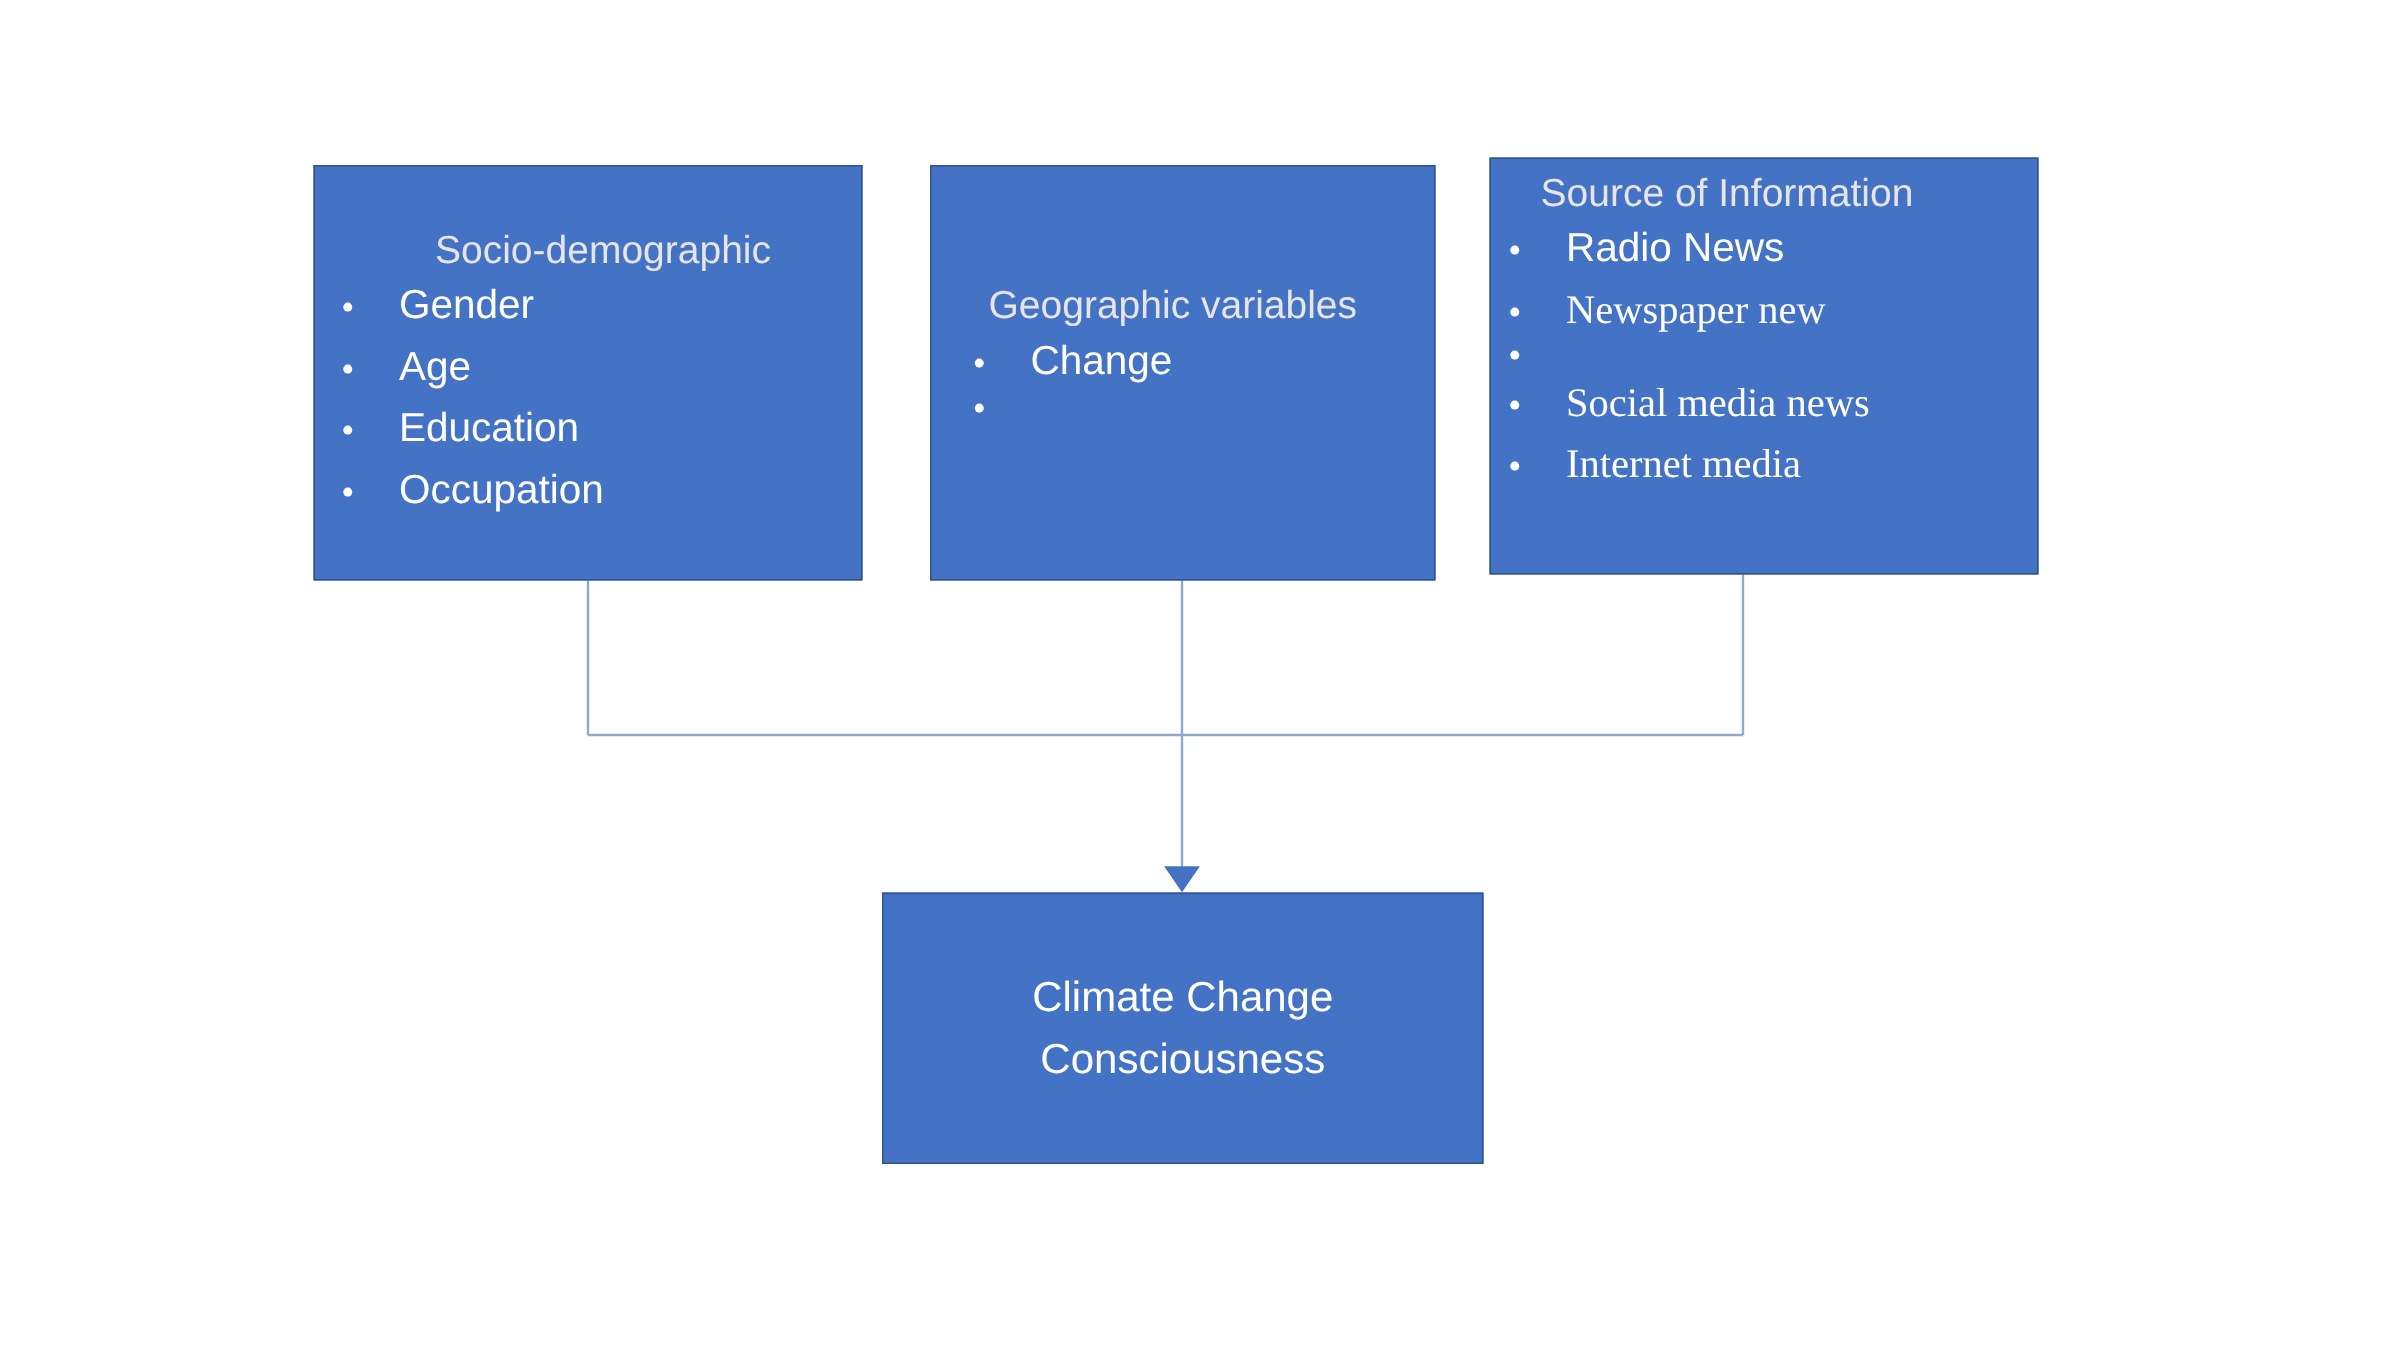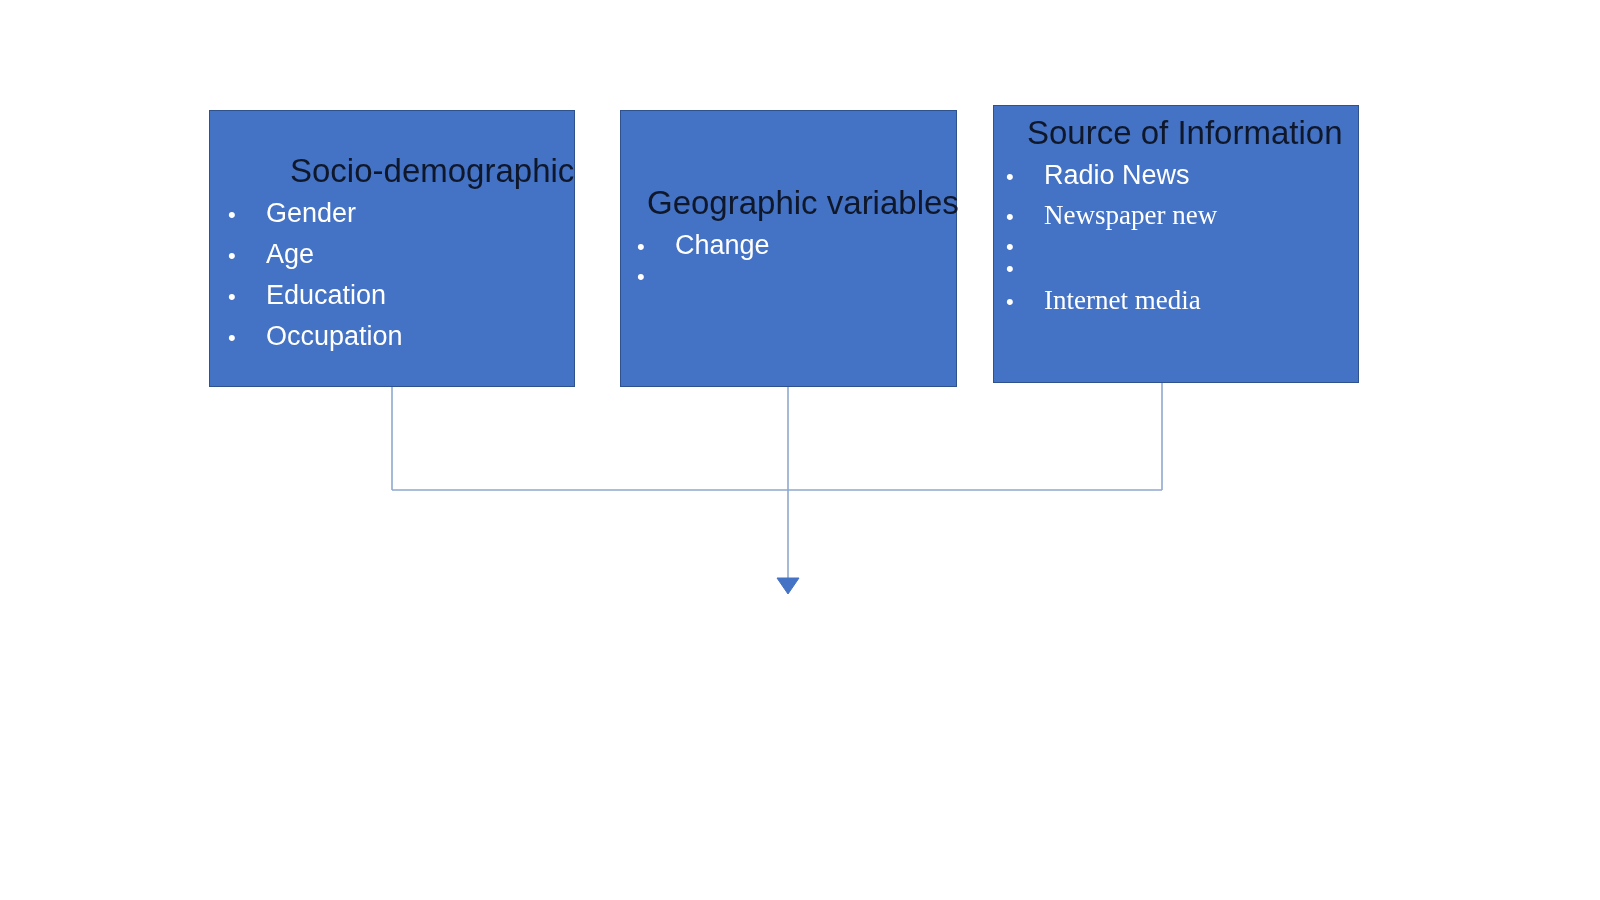--- a/index.html
+++ b/index.html
@@ -40,23 +40,23 @@
     display: flex;
     flex-direction: column;
   }
 
   .box-inner {
     width: 100%;
     padding: 0;
   }
 
   .box-title {
-    color: #0f172a;
+    color: #e5e5e5;
     font-family: "Liberation Sans", sans-serif;
-    font-size: 33px;
+    font-size: 26px;
     line-height: 1.32;
     white-space: nowrap;
   }
 
   .bullet-list {
     list-style: none;
     margin: 0;
     padding: 0;
   }
 
@@ -98,21 +98,21 @@
   #box-socio .bullet-mark { padding-left: 18px; }
 
   
   #box-geo {
     left: 620px;
     top: 110px;
     width: 337px;
     height: 277px;
     justify-content: center;
   }
-  #box-geo .box-inner { padding: 0 0 28px 0; }
+  #box-geo .box-inner { padding: 0 0 28px 12px; }
   #box-geo .box-title { padding-left: 26px; }
   #box-geo .bullet-mark { padding-left: 16px; }
 
   
   #box-source {
     left: 993px;
     top: 105px;
     width: 366px;
     height: 278px;
     justify-content: flex-start;
@@ -207,23 +207,28 @@
         </li>
         <li class="bullet-item">
           <span class="bullet-mark">•</span>
           <span class="bullet-text font-serif">Newspaper new</span>
         </li>
         <li class="bullet-item">
           <span class="bullet-mark">•</span>
         </li>
         <li class="bullet-item">
           <span class="bullet-mark">•</span>
+          <span class="bullet-text font-serif">Social media news</span>
         </li>
         <li class="bullet-item">
           <span class="bullet-mark">•</span>
           <span class="bullet-text font-serif">Internet media</span>
         </li>
       </ul>
     </div>
   </div>
 
+  <div class="node-box" id="box-outcome">
+    <div class="outcome-text">Climate Change
+Consciousness</div>
+  </div>
 
 </div>
 
 </body></html>

